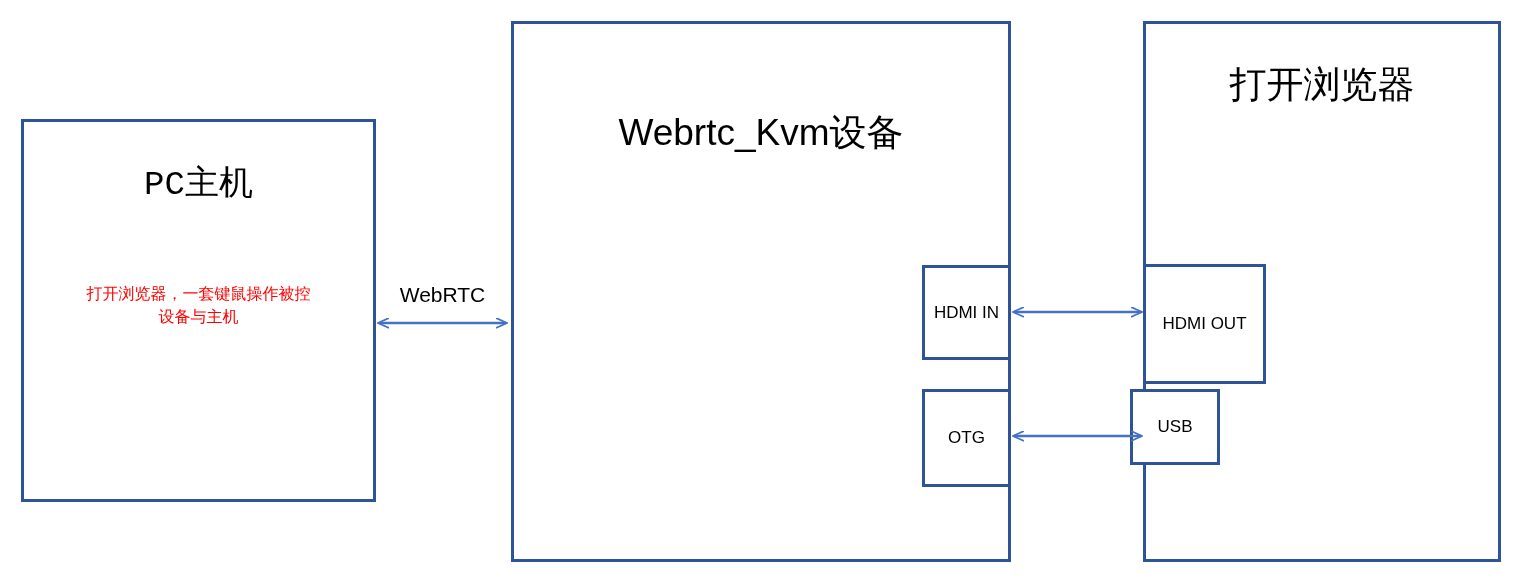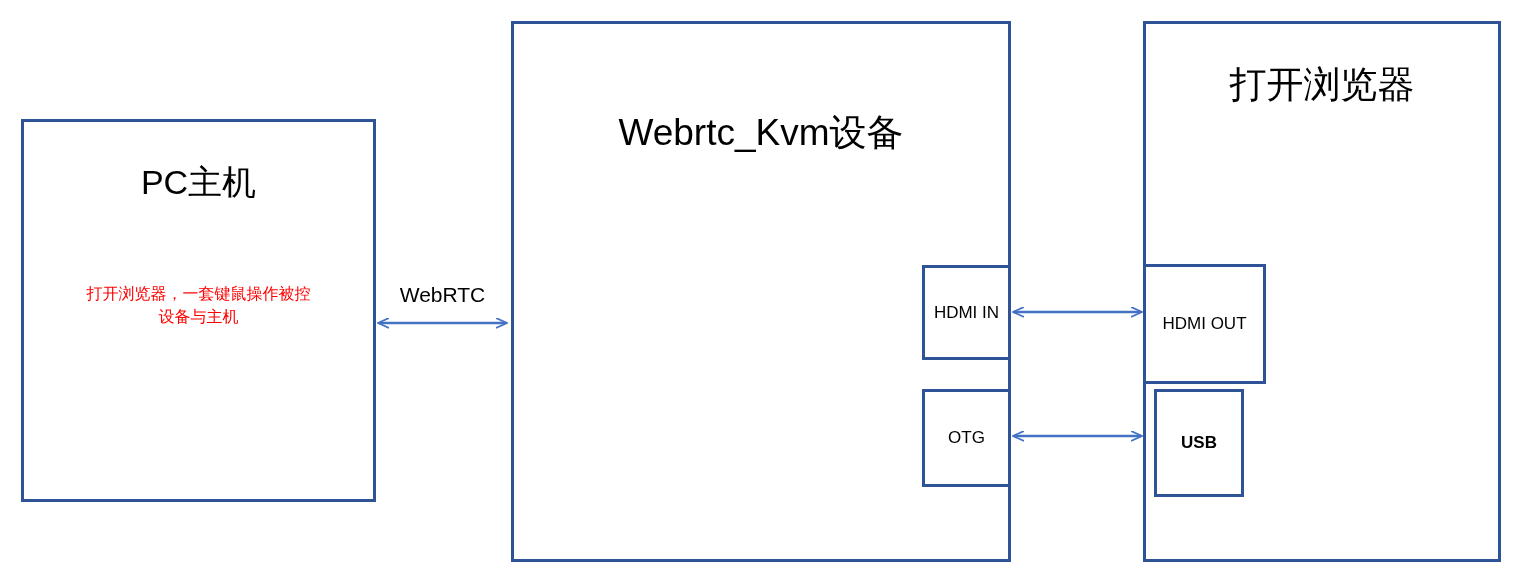--- a/index.html
+++ b/index.html
@@ -45,32 +45,33 @@
     transform: translateY(-50%);
     text-align: center;
     font-size: 17px;
     color: #000000;
     line-height: 1.2;
     white-space: nowrap;
   }
   #hdmi-in-box  { left: 922px;  top: 265px; width: 89px;  height: 95px; padding-left: 24px; }
   #hdmi-out-box { left: 1143px; top: 264px; width: 123px; height: 120px; }
   #otg-box      { left: 922px;  top: 389px; width: 89px;  height: 98px; }
-  #usb-box      { left: 1154px; top: 389px; width: 90px;  height: 108px; font-weight: bold; }
+  #usb-box      { left: 1130px; top: 389px; width: 90px;  height: 76px; }
 
   
   .box-title {
     position: absolute;
     text-align: center;
     color: #000000;
     white-space: nowrap;
   }
   #pc-host-title {
     left: 21px; top: 160px; width: 355px;
     font-size: 34px;
+    font-family: Liberation Mono, monospace;
   }
   #kvm-device-title {
     left: 511px; top: 60px; width: 500px;
     font-size: 37px;
     margin-top: 48px;
   }
   #target-device-title {
     left: 1143px; top: 60px; width: 358px;
     font-size: 37px;
   }

